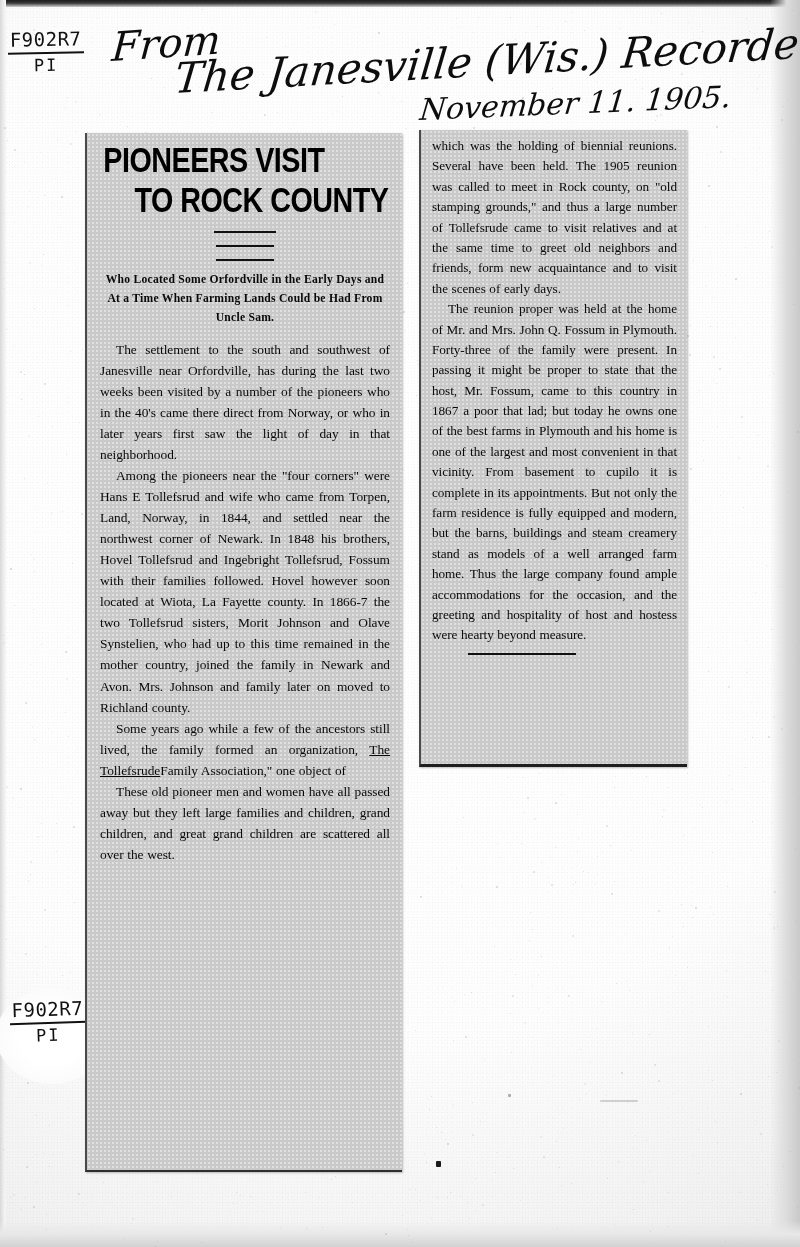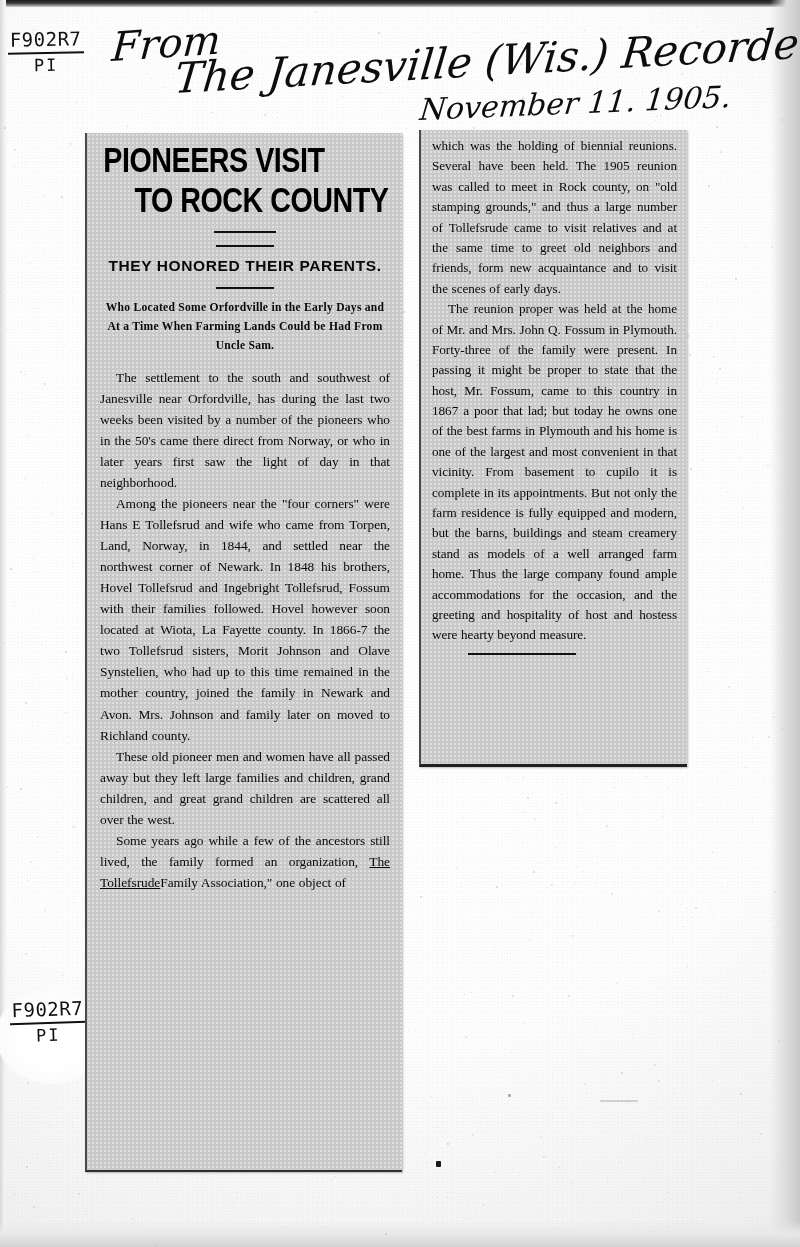--- a/index.html
+++ b/index.html
@@ -993,31 +993,30 @@
         <span class="l2">TO ROCK COUNTY</span>
       </div>
 
       <div class="rule"></div>
 
       <div class="subhead">
       </div>
 
       <div class="rule short"></div>
 
-      <div class="subhead2">THEY HONORED THEIR PARENTS.</div>
 
       <div class="rule short"></div>
 
       <div class="deck">Who Located Some Orfordville in the Early Days and At a Time When Farming Lands Could be Had From Uncle Sam.</div>
 
       <div class="body-col">
-        <p class="first">The settlement to the south and southwest of Janesville near Orfordville, has during the last two weeks been visited by a number of the pioneers who in the 50's came there direct from Norway, or who in later years first saw the light of day in that neighborhood.</p>
+        <p class="first">The settlement to the south and southwest of Janesville near Orfordville, has during the last two weeks been visited by a number of the pioneers who in the 40's came there direct from Norway, or who in later years first saw the light of day in that neighborhood.</p>
         <p>Among the pioneers near the "four corners" were Hans E Tollefsrud and wife who came from Torpen, Land, Norway, in 1844, and settled near the northwest corner of Newark. In 1848 his brothers, Hovel Tollefsrud and Ingebright Tollefsrud, Fossum with their families followed. Hovel however soon located at Wiota, La Fayette county. In 1866-7 the two Tollefsrud sisters, Morit Johnson and Olave Synstelien, who had up to this time remained in the mother country, joined the family in Newark and Avon. Mrs. Johnson and family later on moved to Richland county.</p>
+        <p><span>Some years ago while a few of the ancestors still lived, the family formed an organization, </span><span class="u">The Tollefsrude</span><span>Family Association," one object of</span></p>
         <p>These old pioneer men and women have all passed away but they left large families and children, grand children, and great grand children are scattered all over the west.</p>
-        <p><span>Some years ago while a few of the ancestors still lived, the family formed an organization, </span><span class="u">The Tollefsrude</span><span>Family Association," one object of</span></p>
       </div>
 
     </div>
   </div>
 
   <div class="clip" id="clip-right">
     <div class="clip-inner">
       <div class="body-col">
         <p class="cont">which was the holding of biennial reunions. Several have been held. The 1905 reunion was called to meet in Rock county, on "old stamping grounds," and thus a large number of Tollefsrude came to visit relatives and at the same time to greet old neighbors and friends, form new acquaintance and to visit the scenes of early days.</p>
         <p>The reunion proper was held at the home of Mr. and Mrs. John Q. Fossum in Plymouth. Forty-three of the family were present. In passing it might be proper to state that the host, Mr. Fossum, came to this country in 1867 a poor that lad; but today he owns one of the best farms in Plymouth and his home is one of the largest and most convenient in that vicinity. From basement to cupilo it is complete in its appointments. But not only the farm residence is fully equipped and modern, but the barns, buildings and steam creamery stand as models of a well arranged farm home. Thus the large company found ample accommodations for the occasion, and the greeting and hospitality of host and hostess were hearty beyond measure.</p>

